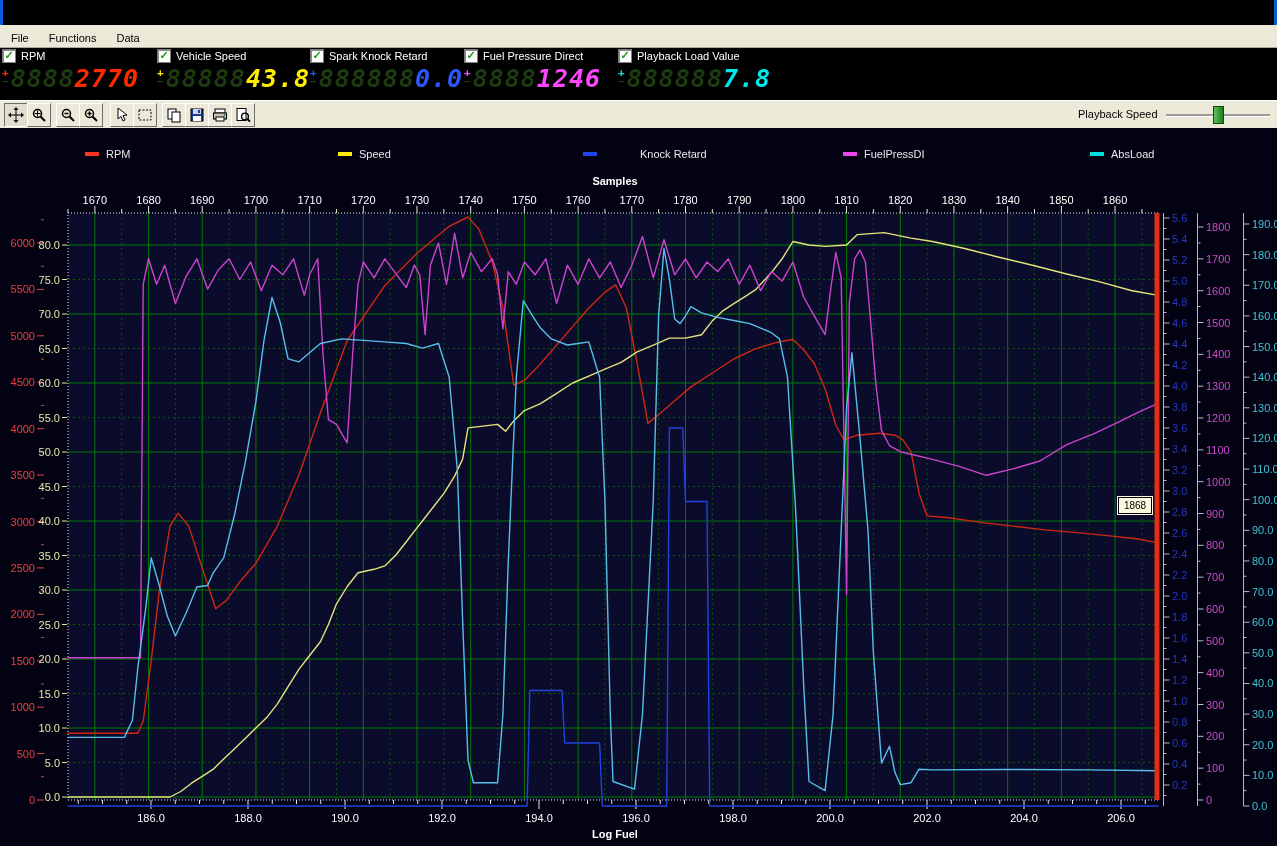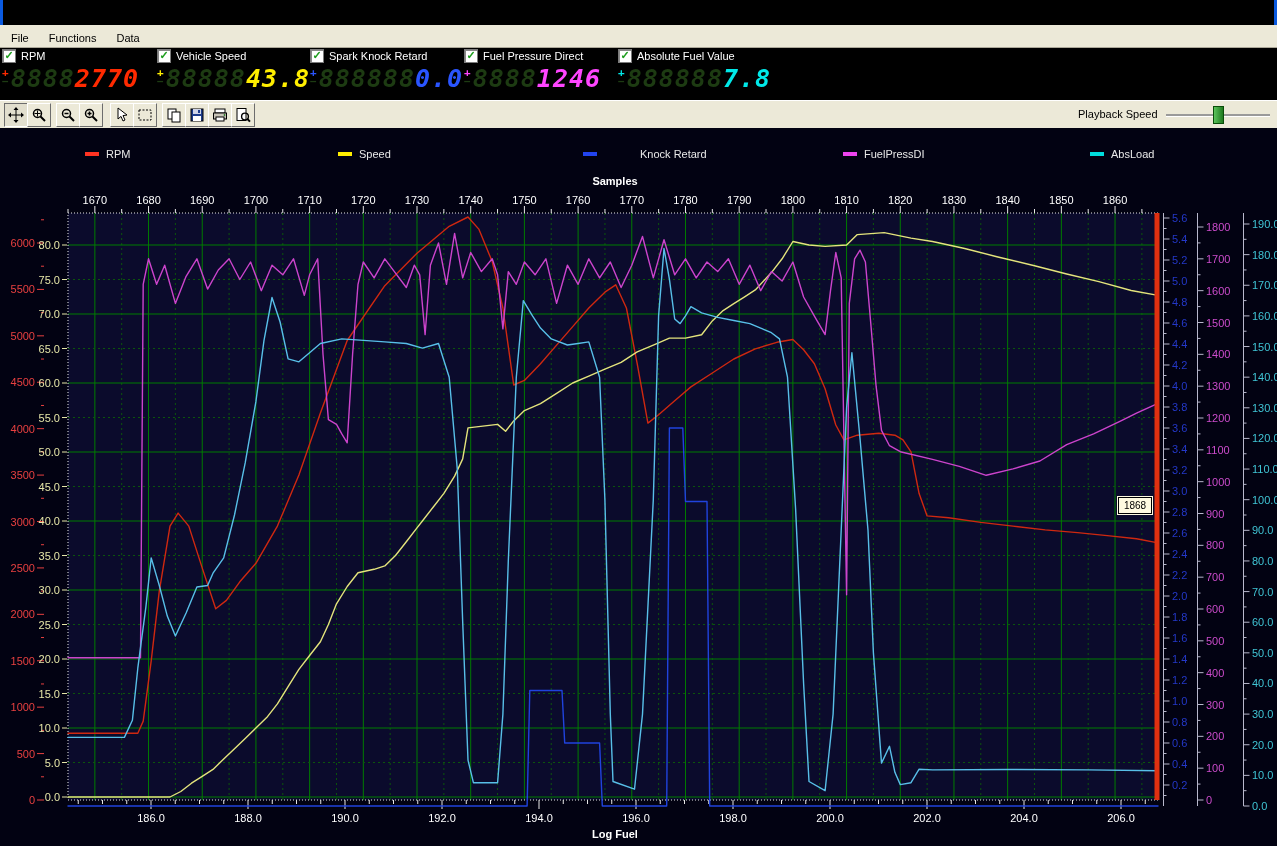--- a/index.html
+++ b/index.html
@@ -123,21 +123,21 @@
           <div class="pm">
             <span style="color:#ff45ff">+</span>
             <span class="minus">−</span>
           </div>
           <div class="digits"><span class="ghost">8888</span><span style="color: rgb(255, 69, 255);">1246</span></div>
         </div>
       </div>
       <div class="channel" style="left: 616px; width: 152px;">
         <div class="chk-row">
           <div class="chkbox">✓</div>
-          <span class="chk-label">Absolute Fuel Value</span>
+          <span class="chk-label">Playback Load Value</span>
         </div>
         <div class="segdisp">
           <div class="pm">
             <span style="color:#00e8e8">+</span>
             <span class="minus">−</span>
           </div>
           <div class="digits"><span class="ghost">888888</span><span style="color: rgb(0, 232, 232);">7.8</span></div>
         </div>
       </div>
     </div>

